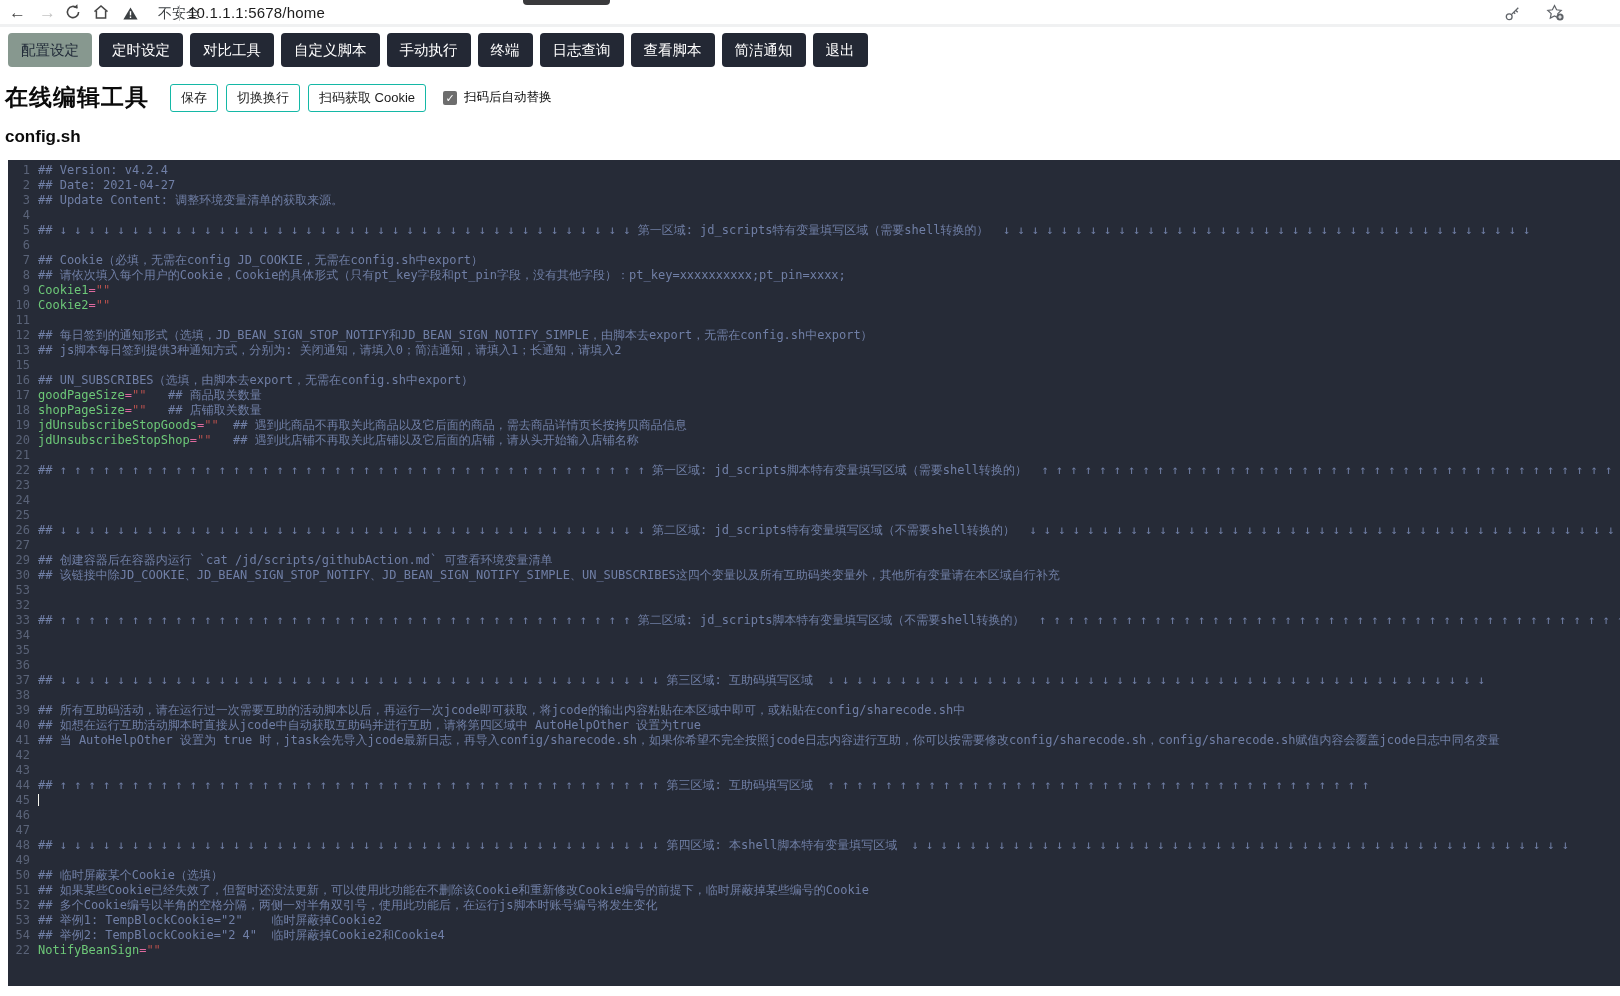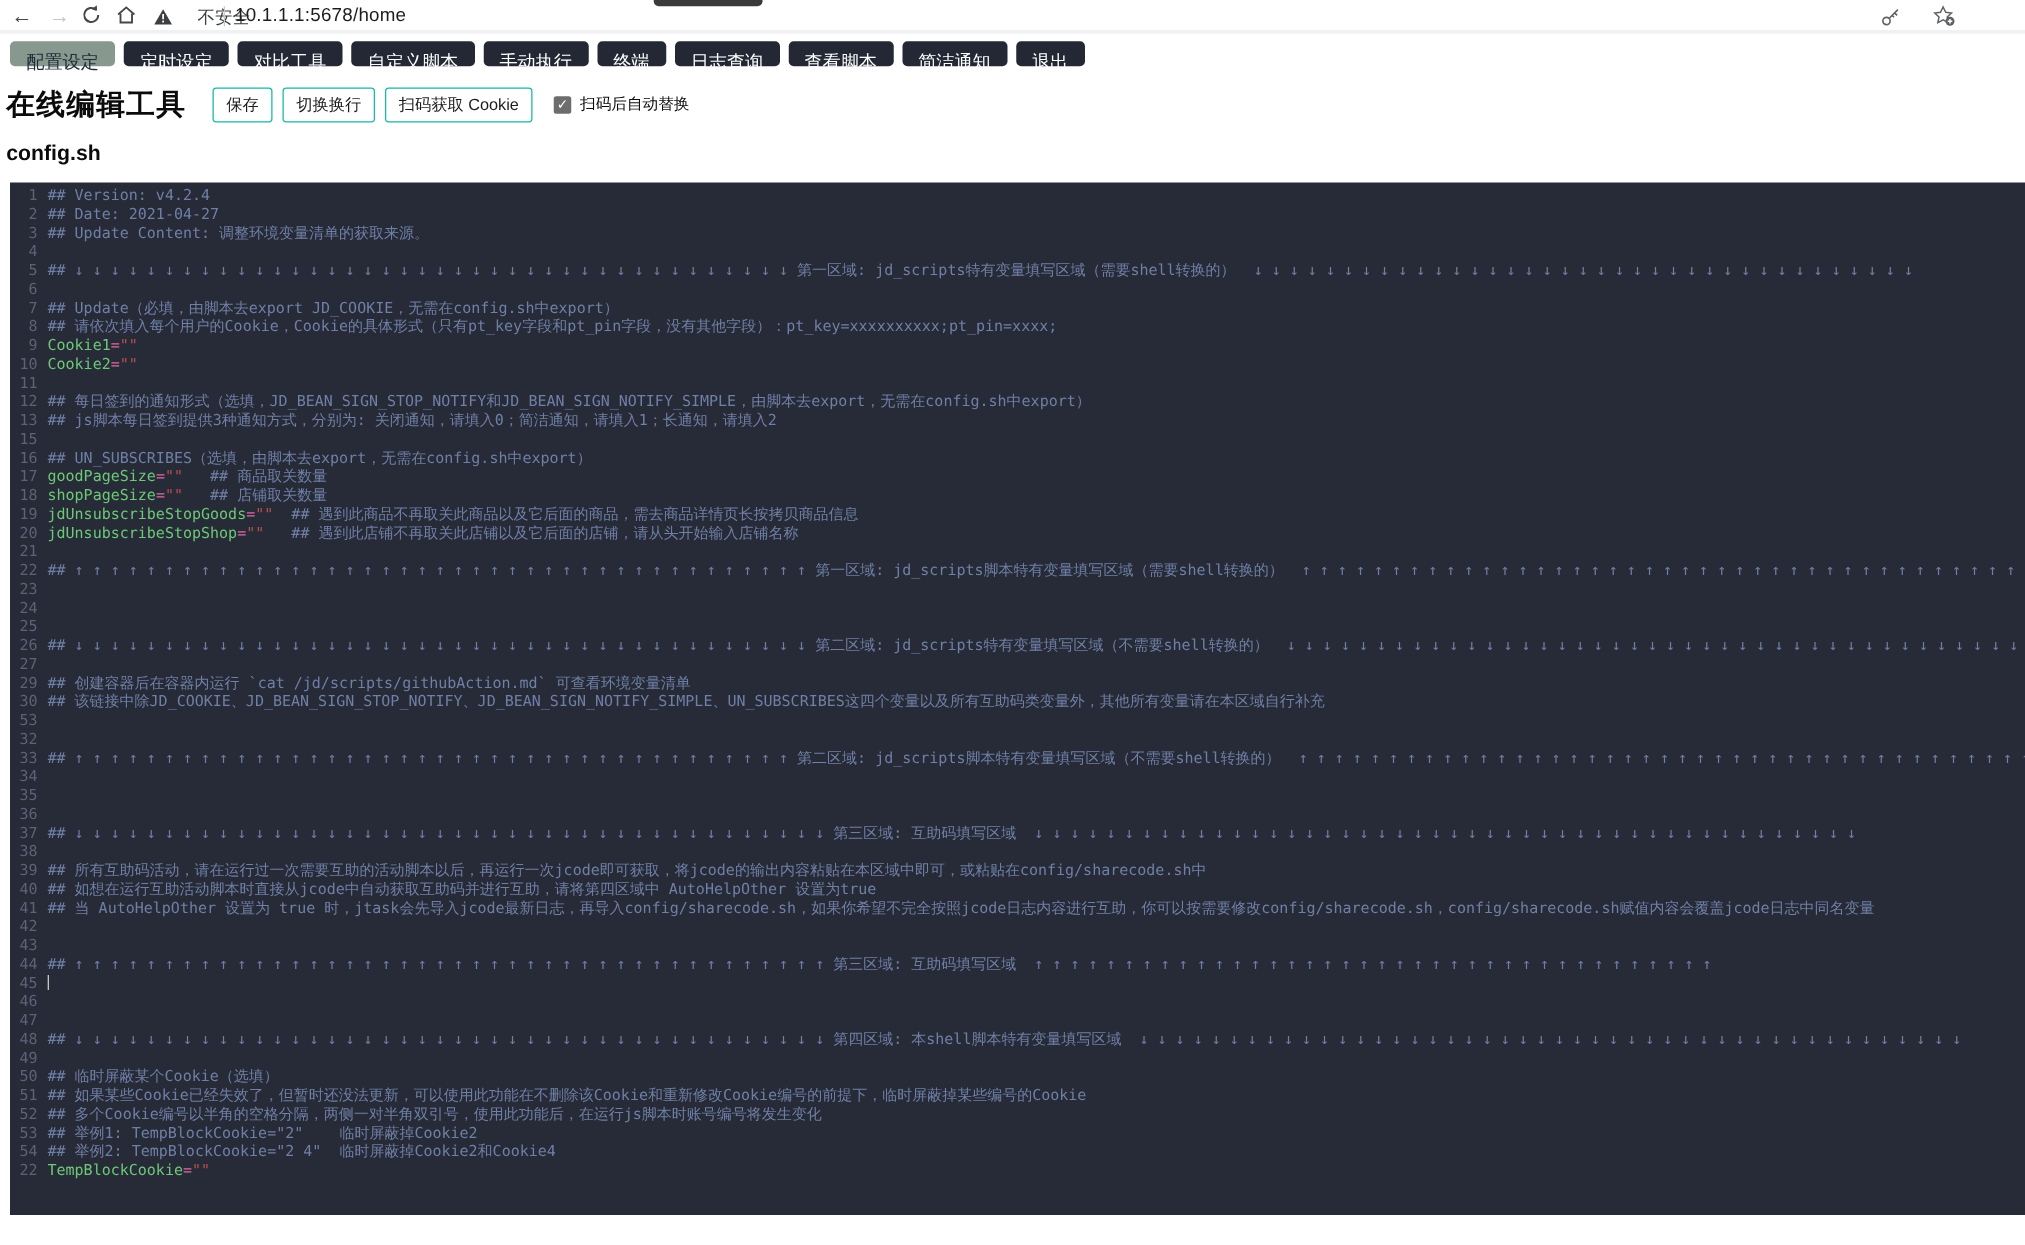--- a/index.html
+++ b/index.html
@@ -12,21 +12,21 @@
   .chrome { position:relative; height:27px; background:#fff; border-bottom:3px solid #f0f1f2; }
   .chrome .icn { position:absolute; top:2px; font-size:17px; color:#474747; line-height:22px; cursor:default; }
   .chrome svg { position:absolute; }
   .tab-frag { position:absolute; left:523px; top:0; width:87px; height:5px; background:#3a3a3c; border-radius:0 0 4px 4px; }
   .sec-label { position:absolute; left:158px; top:5px; font-size:14px; color:#3c4043; }
   .addr-div { position:absolute; left:179px; top:5px; width:1px; height:16px; background:#c8c8c8; }
   .url { position:absolute; left:188px; top:4px; font-size:15px; color:#1d1d1d; letter-spacing:0.2px; }
   
   .nav { padding:6px 0 0 8px; white-space:nowrap; }
   .nav-btn {
-    display:inline-block; margin-right:7px; padding:0 13px; height:20px; line-height:34px;
+    display:inline-block; margin-right:7px; padding:0 13px; height:34px; line-height:34px;
     background:#232834; color:#fff; font-size:14.5px; border:none; border-radius:4px;
     font-family:inherit; cursor:pointer; vertical-align:top;
   }
   .nav-btn.active { background:#87988f; color:#232c3a; }
   
   .toolbar { display:flex; align-items:center; margin:15px 0 0 5px; }
   .page-title { font-size:23px; font-weight:bold; color:#0b0b0b; margin-right:21px; letter-spacing:1px; }
   .tb-btn {
     margin-right:8px; padding:4px 10px; font-size:13px; color:#1c1c1c;
     background:#fff; border:1px solid #14b8a6; border-radius:3px; font-family:inherit; cursor:pointer;
@@ -95,21 +95,21 @@
 
 <div class="file-name">config.sh</div>
 
 <div class="editor">
     <div class="cm-line"><span class="ln">1</span><span class="code"><span class="c">## Version: v4.2.4</span></span></div>
     <div class="cm-line"><span class="ln">2</span><span class="code"><span class="c">## Date: 2021-04-27</span></span></div>
     <div class="cm-line"><span class="ln">3</span><span class="code"><span class="c">## Update Content: 调整环境变量清单的获取来源。</span></span></div>
     <div class="cm-line"><span class="ln">4</span><span class="code"></span></div>
     <div class="cm-line"><span class="ln">5</span><span class="code"><span class="c">## </span><span class="c">↓ ↓ ↓ ↓ ↓ ↓ ↓ ↓ ↓ ↓ ↓ ↓ ↓ ↓ ↓ ↓ ↓ ↓ ↓ ↓ ↓ ↓ ↓ ↓ ↓ ↓ ↓ ↓ ↓ ↓ ↓ ↓ ↓ ↓ ↓ ↓ ↓ ↓ ↓ ↓ </span><span class="c">第一区域: jd_scripts特有变量填写区域（需要shell转换的）  </span><span class="c">↓ ↓ ↓ ↓ ↓ ↓ ↓ ↓ ↓ ↓ ↓ ↓ ↓ ↓ ↓ ↓ ↓ ↓ ↓ ↓ ↓ ↓ ↓ ↓ ↓ ↓ ↓ ↓ ↓ ↓ ↓ ↓ ↓ ↓ ↓ ↓ ↓ </span></span></div>
     <div class="cm-line"><span class="ln">6</span><span class="code"></span></div>
-    <div class="cm-line"><span class="ln">7</span><span class="code"><span class="c">## Update（必填，由脚本去export JD_COOKIE，无需在config.sh中export）</span></span></div>
+    <div class="cm-line"><span class="ln">7</span><span class="code"><span class="c">## Cookie（必填，无需在config JD_COOKIE，无需在config.sh中export）</span></span></div>
     <div class="cm-line"><span class="ln">8</span><span class="code"><span class="c">## 请依次填入每个用户的Cookie，Cookie的具体形式（只有pt_key字段和pt_pin字段，没有其他字段）：pt_key=xxxxxxxxxx;pt_pin=xxxx;</span></span></div>
     <div class="cm-line"><span class="ln">9</span><span class="code"><span class="v">Cookie1</span><span class="o">=</span><span class="s">""</span></span></div>
     <div class="cm-line"><span class="ln">10</span><span class="code"><span class="v">Cookie2</span><span class="o">=</span><span class="s">""</span></span></div>
     <div class="cm-line"><span class="ln">11</span><span class="code"></span></div>
     <div class="cm-line"><span class="ln">12</span><span class="code"><span class="c">## 每日签到的通知形式（选填，JD_BEAN_SIGN_STOP_NOTIFY和JD_BEAN_SIGN_NOTIFY_SIMPLE，由脚本去export，无需在config.sh中export）</span></span></div>
     <div class="cm-line"><span class="ln">13</span><span class="code"><span class="c">## js脚本每日签到提供3种通知方式，分别为: 关闭通知，请填入0；简洁通知，请填入1；长通知，请填入2</span></span></div>
     <div class="cm-line"><span class="ln">15</span><span class="code"></span></div>
     <div class="cm-line"><span class="ln">16</span><span class="code"><span class="c">## UN_SUBSCRIBES（选填，由脚本去export，无需在config.sh中export）</span></span></div>
     <div class="cm-line"><span class="ln">17</span><span class="code"><span class="v">goodPageSize</span><span class="o">=</span><span class="s">""</span><span class="c">   ## 商品取关数量</span></span></div>
     <div class="cm-line"><span class="ln">18</span><span class="code"><span class="v">shopPageSize</span><span class="o">=</span><span class="s">""</span><span class="c">   ## 店铺取关数量</span></span></div>
@@ -141,14 +141,14 @@
     <div class="cm-line"><span class="ln">45</span><span class="code"><span class="caret"></span></span></div>
     <div class="cm-line"><span class="ln">46</span><span class="code"></span></div>
     <div class="cm-line"><span class="ln">47</span><span class="code"></span></div>
     <div class="cm-line"><span class="ln">48</span><span class="code"><span class="c">## </span><span class="c">↓ ↓ ↓ ↓ ↓ ↓ ↓ ↓ ↓ ↓ ↓ ↓ ↓ ↓ ↓ ↓ ↓ ↓ ↓ ↓ ↓ ↓ ↓ ↓ ↓ ↓ ↓ ↓ ↓ ↓ ↓ ↓ ↓ ↓ ↓ ↓ ↓ ↓ ↓ ↓ ↓ ↓ </span><span class="c">第四区域: 本shell脚本特有变量填写区域  </span><span class="c">↓ ↓ ↓ ↓ ↓ ↓ ↓ ↓ ↓ ↓ ↓ ↓ ↓ ↓ ↓ ↓ ↓ ↓ ↓ ↓ ↓ ↓ ↓ ↓ ↓ ↓ ↓ ↓ ↓ ↓ ↓ ↓ ↓ ↓ ↓ ↓ ↓ ↓ ↓ ↓ ↓ ↓ ↓ ↓ ↓ ↓ </span></span></div>
     <div class="cm-line"><span class="ln">49</span><span class="code"></span></div>
     <div class="cm-line"><span class="ln">50</span><span class="code"><span class="c">## 临时屏蔽某个Cookie（选填）</span></span></div>
     <div class="cm-line"><span class="ln">51</span><span class="code"><span class="c">## 如果某些Cookie已经失效了，但暂时还没法更新，可以使用此功能在不删除该Cookie和重新修改Cookie编号的前提下，临时屏蔽掉某些编号的Cookie</span></span></div>
     <div class="cm-line"><span class="ln">52</span><span class="code"><span class="c">## 多个Cookie编号以半角的空格分隔，两侧一对半角双引号，使用此功能后，在运行js脚本时账号编号将发生变化</span></span></div>
     <div class="cm-line"><span class="ln">53</span><span class="code"><span class="c">## 举例1: TempBlockCookie="2"    临时屏蔽掉Cookie2</span></span></div>
     <div class="cm-line"><span class="ln">54</span><span class="code"><span class="c">## 举例2: TempBlockCookie="2 4"  临时屏蔽掉Cookie2和Cookie4</span></span></div>
-    <div class="cm-line"><span class="ln">22</span><span class="code"><span class="v">TempBlockCookie</span><span class="o">=</span><span class="s">""</span></span></div>
+    <div class="cm-line"><span class="ln">22</span><span class="code"><span class="v">NotifyBeanSign</span><span class="o">=</span><span class="s">""</span></span></div>
   </div>
 
 </body></html>

